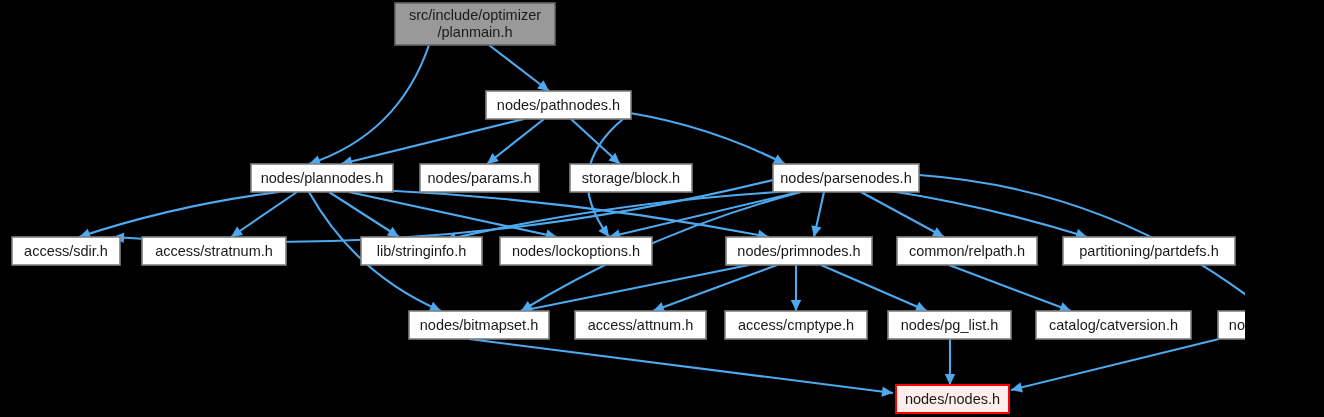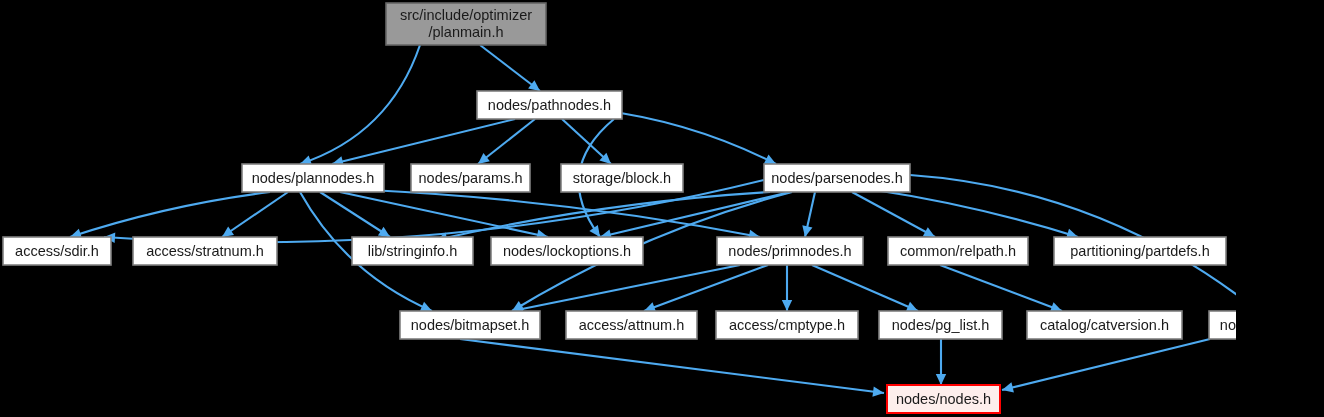--- a/index.html
+++ b/index.html
@@ -7,20 +7,21 @@
     padding: 0;
     background: #000000;
   }
   #graph-root {
     position: relative;
     width: 1236px;
     height: 417px;
     background: #000000;
     overflow: hidden;
     font-family: "Liberation Sans", sans-serif;
+    margin-left: 9px;
   }
   svg.graph-canvas {
     position: absolute;
     top: 0;
     left: 0;
     width: 1324px;
     height: 417px;
     display: block;
   }
   .node-box {

